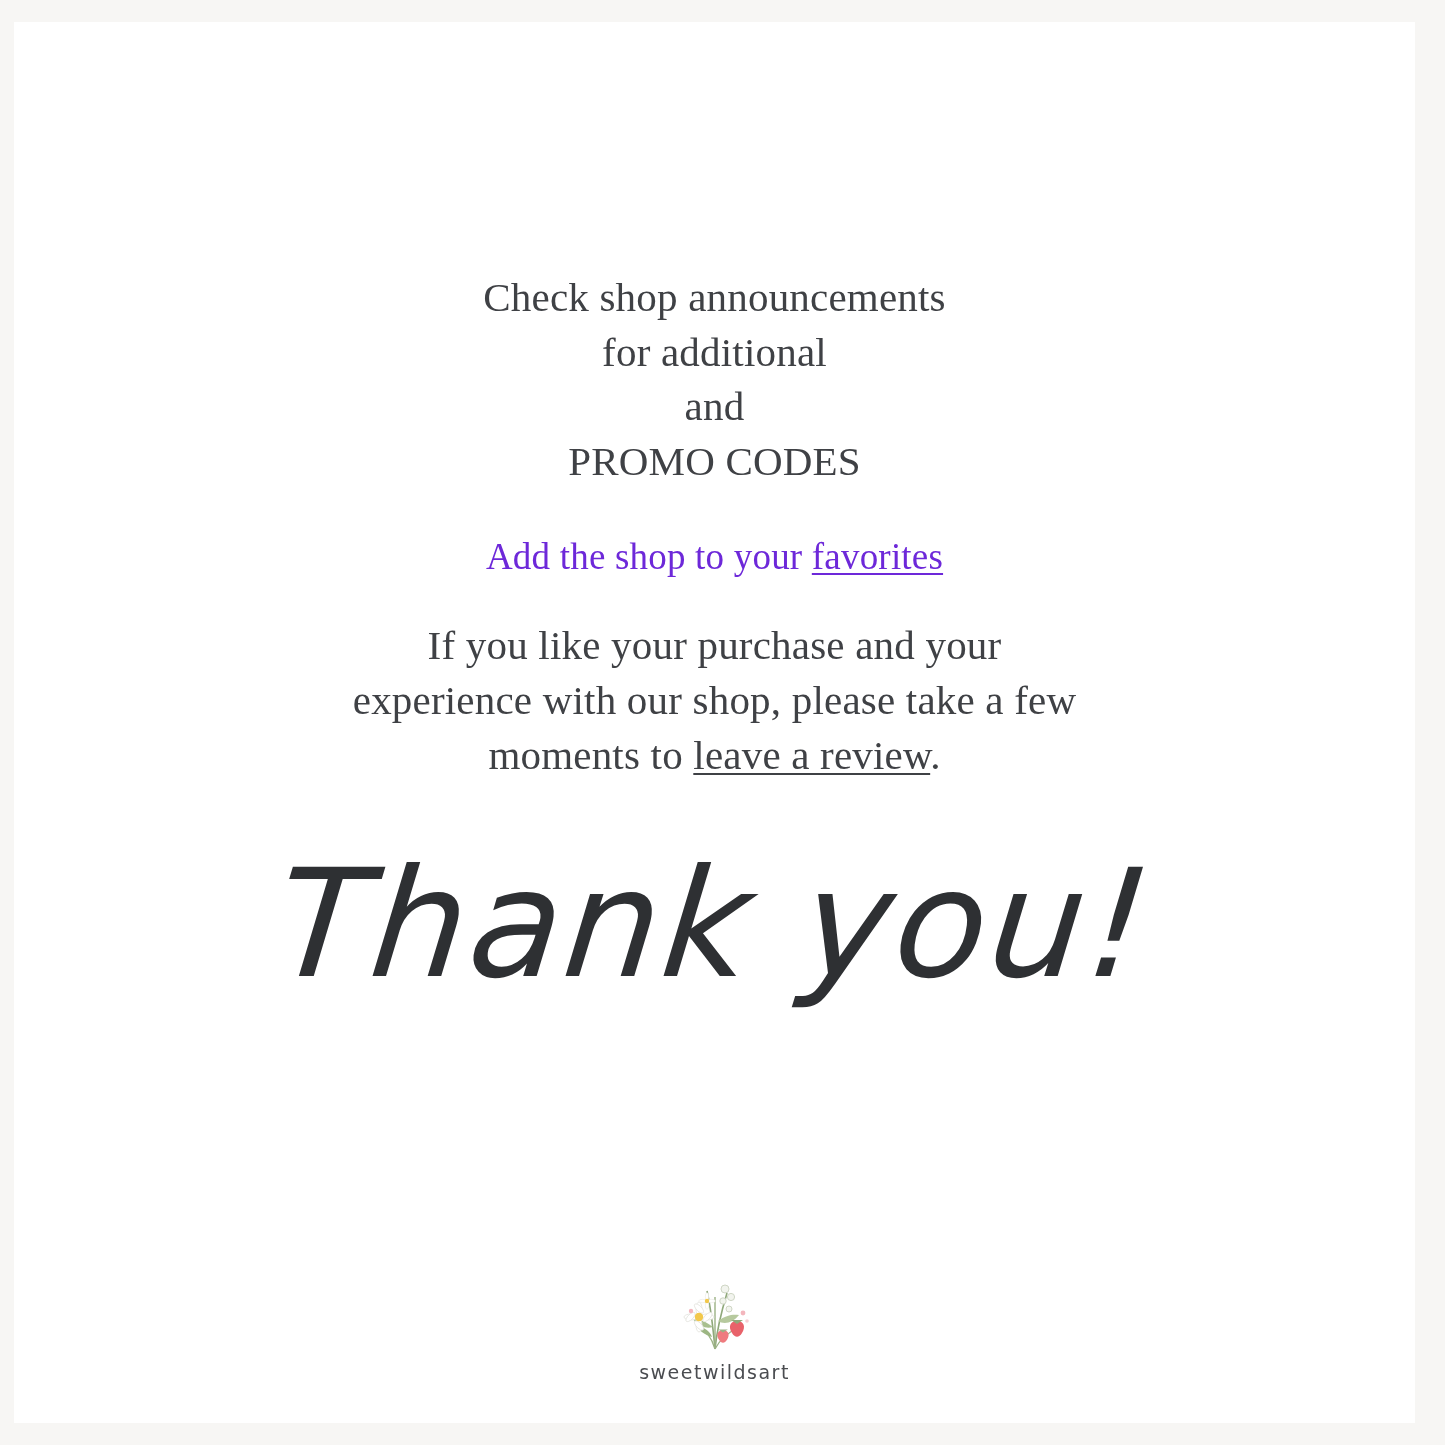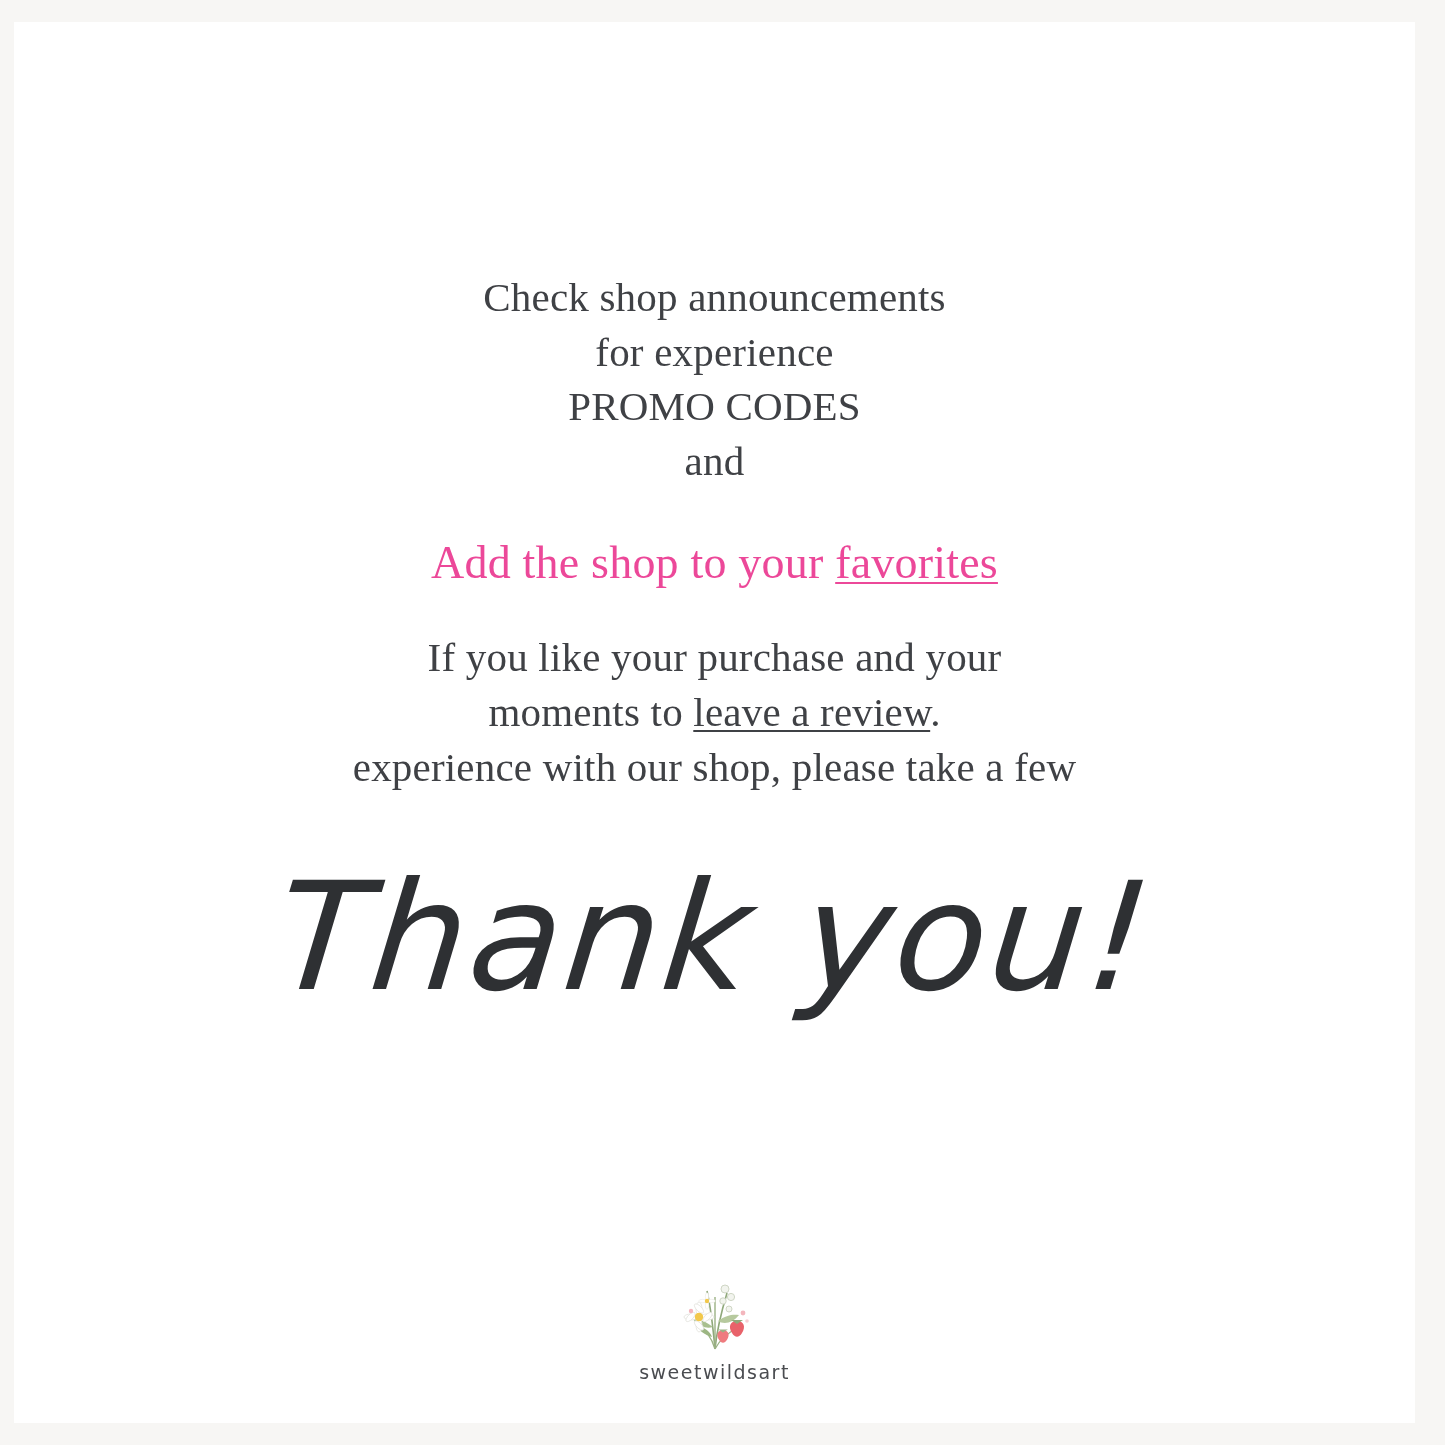--- a/index.html
+++ b/index.html
@@ -34,22 +34,22 @@
     line-height: 1.33;
     letter-spacing: 0.2px;
   }
   .block-announce .ln {
     display: block;
   }
 
   .block-favorites {
     margin-top: 44px;
     text-align: center;
-    color: #ec4899;
-    font-size: 46px;
+    color: #6d28d9;
+    font-size: 37px;
     line-height: 1.34;
     letter-spacing: 0.2px;
   }
   .block-favorites .ln {
     display: block;
   }
 
   .block-review {
     margin-top: 36px;
     text-align: center;
@@ -104,33 +104,33 @@
     letter-spacing: 1.5px;
   }
 </style>
 </head>
 <body>
 
 <div class="card">
 
   <div class="block-announce">
     <span class="ln">Check shop announcements</span>
-    <span class="ln">for experience</span>
+    <span class="ln">for additional</span>
+    <span class="ln">and</span>
     <span class="ln">PROMO CODES</span>
-    <span class="ln">and</span>
   </div>
 
   <div class="block-favorites">
     <span class="ln"><span>Add the shop to your </span><span class="u">favorites</span></span>
   </div>
 
   <div class="block-review">
     <span class="ln">If you like your purchase and your</span>
+    <span class="ln">experience with our shop,  please take a few</span>
     <span class="ln"><span>moments to </span><span class="u">leave a review</span><span>.</span></span>
-    <span class="ln">experience with our shop,  please take a few</span>
   </div>
 
   <div class="thankyou">Thank you!</div>
 
   <div class="footer">
     <div class="logo-art">
       <svg viewBox="0 0 120 96" width="120" height="96" aria-hidden="true">
 
         <path d="M60 92 C58 70, 56 52, 52 34" stroke="#8fa87a" stroke-width="1.6" fill="none"></path>
         <path d="M60 92 C62 72, 66 56, 72 36" stroke="#8fa87a" stroke-width="1.6" fill="none"></path>

